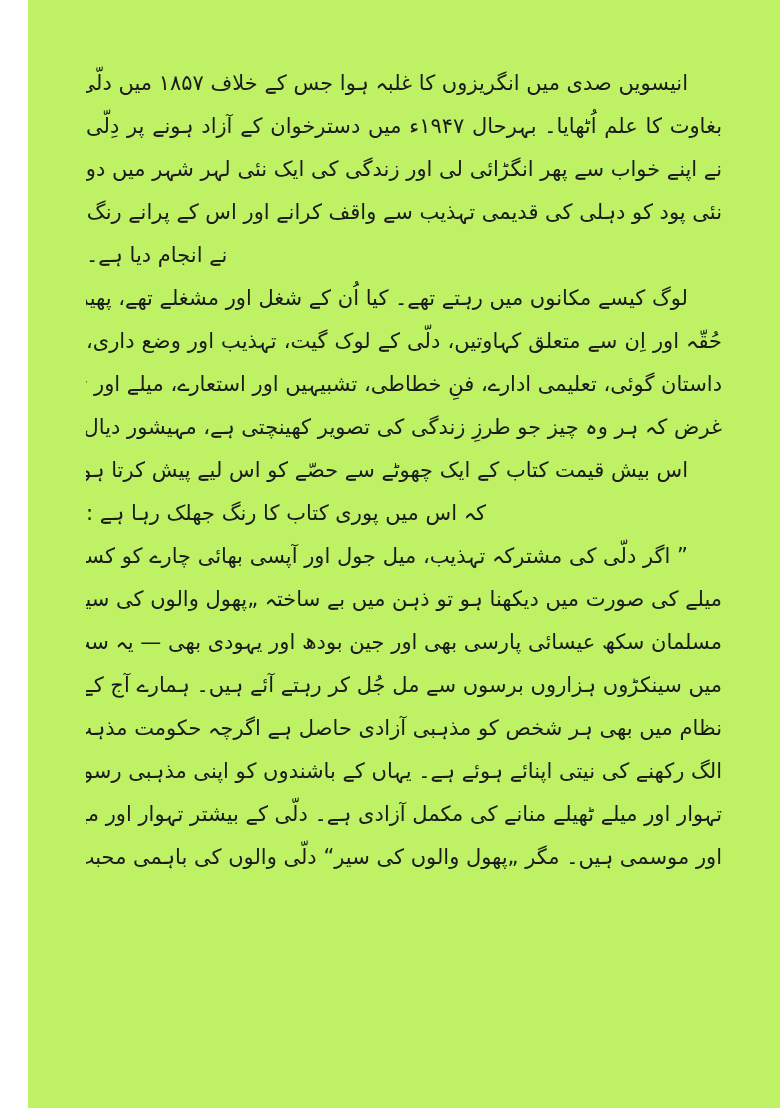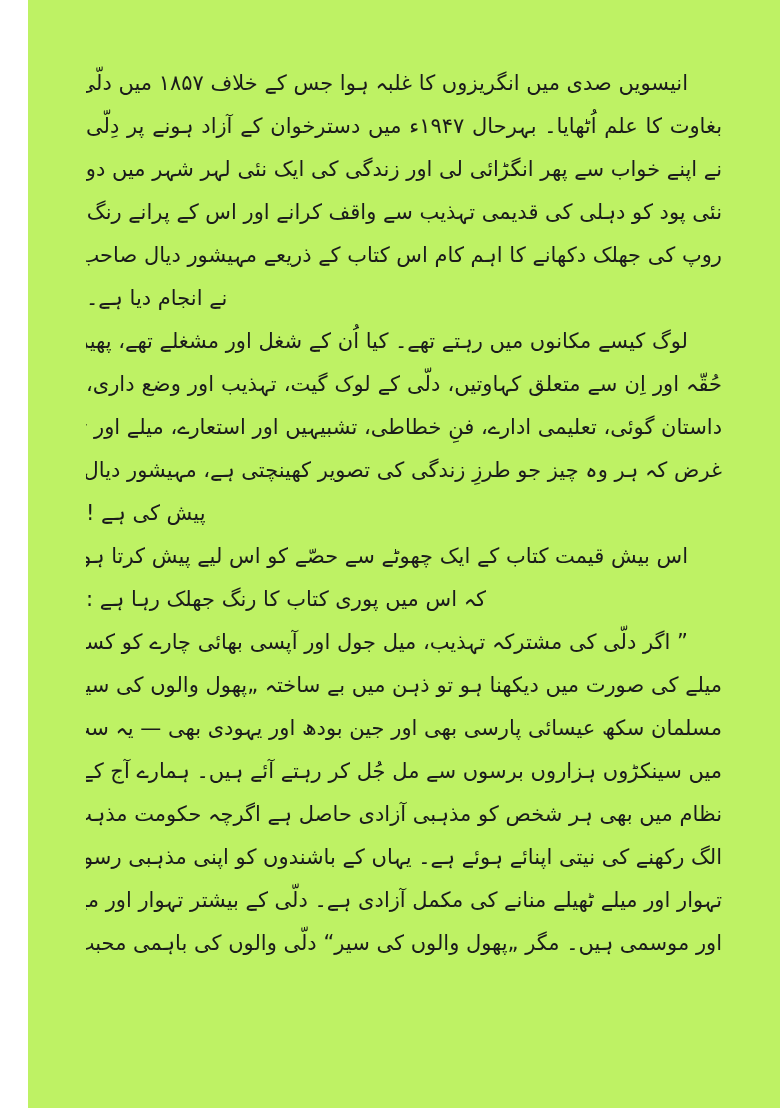--- a/index.html
+++ b/index.html
@@ -43,30 +43,28 @@
 <body>
 
 <div class="page">
   <div class="text-block">
 
     <div class="para">
       <div class="line justify indent">انیسویں صدی میں انگریزوں کا غلبہ ہوا جس کے خلاف ۱۸۵۷ میں دلّی نے</div>
       <div class="line justify">بغاوت کا علم اُٹھایا۔ بہرحال ۱۹۴۷ء میں دسترخوان کے آزاد ہونے پر دِلّی</div>
       <div class="line justify">نے اپنے خواب سے پھر انگڑائی لی اور زندگی کی ایک نئی لہر شہر میں دوڑ گئی۔</div>
       <div class="line justify">نئی پود کو دہلی کی قدیمی تہذیب سے واقف کرانے اور اس کے پرانے رنگ و</div>
-      <div class="line justify">روپ کی جھلک دکھانے کا اہم کام اس کتاب کے ذریعے مہیشور دیال صاحب</div>
       <div class="line">نے انجام دیا ہے۔</div>
     </div>
 
     <div class="para">
       <div class="line justify indent">لوگ کیسے مکانوں میں رہتے تھے۔ کیا اُن کے شغل اور مشغلے تھے، پھیری والے</div>
       <div class="line justify">حُقّہ اور اِن سے متعلق کہاوتیں، دلّی کے لوک گیت، تہذیب اور وضع داری،</div>
       <div class="line justify">داستان گوئی، تعلیمی ادارے، فنِ خطاطی، تشبیہیں اور استعارے، میلے اور تہوار</div>
       <div class="line justify">غرض کہ ہر وہ چیز جو طرزِ زندگی کی تصویر کھینچتی ہے، مہیشور دیال صاحب نے</div>
-      <div class="line">پیش کی ہے !</div>
     </div>
 
     <div class="para">
       <div class="line justify indent">اس بیش قیمت کتاب کے ایک چھوٹے سے حصّے کو اس لیے پیش کرتا ہوں</div>
       <div class="line">کہ اس میں پوری کتاب کا رنگ جھلک رہا ہے :</div>
     </div>
 
     <div class="para">
       <div class="line justify indent">” اگر دلّی کی مشترکہ تہذیب، میل جول اور آپسی بھائی چارے کو کسی تہوار یا</div>
       <div class="line justify">میلے کی صورت میں دیکھنا ہو تو ذہن میں بے ساختہ „پھول والوں کی سیر“ کا میلہ</div>

